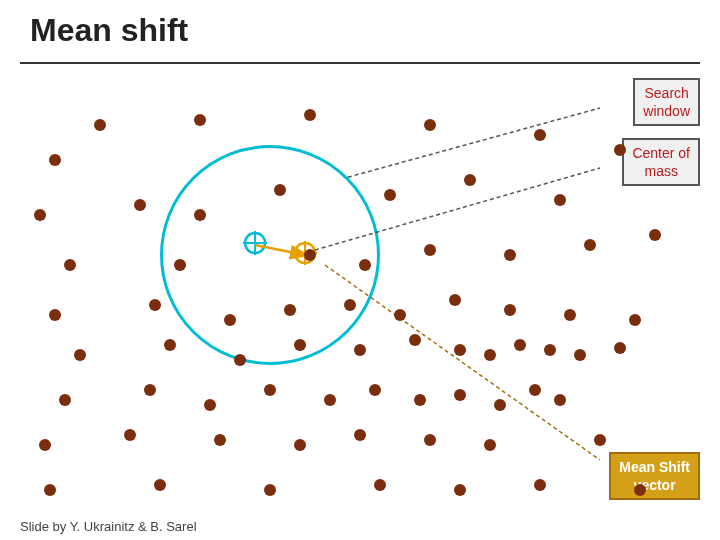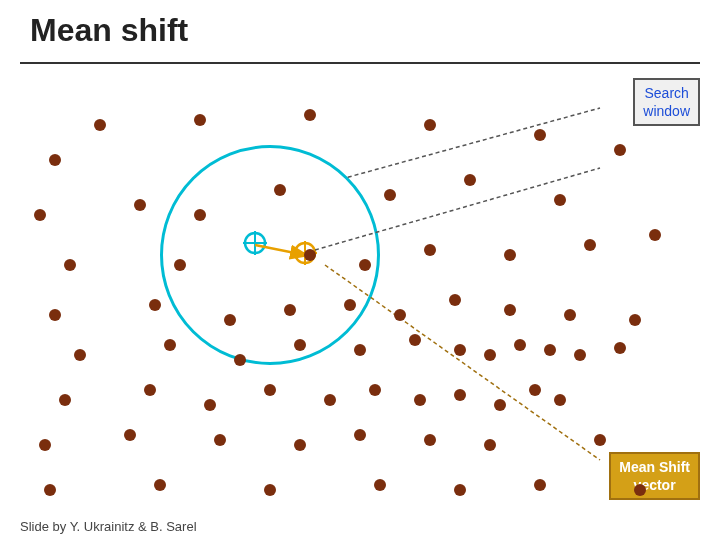--- a/index.html
+++ b/index.html
@@ -89,21 +89,21 @@
       pointer-events: none;
     }
 
     
     .label-box {
       position: absolute;
       border: 2px solid #555;
       background: #f0f0f0;
       padding: 4px 8px;
       font-size: 14px;
-      color: #1d4ed8;
+      color: #b91c1c;
       text-align: center;
       line-height: 1.3;
     }
 
     #label-search-window {
       right: 20px;
       top: 8px;
     }
 
     #label-center-mass {
@@ -168,20 +168,21 @@
     <line id="mean-shift-arrow" stroke="#e8a000" stroke-width="2.5" marker-end="url(#arrowhead)" x1="255" y1="175" x2="305" y2="185"></line>
 
     <line id="sw-connector" stroke="#555" stroke-width="1.5" stroke-dasharray="4,3" x1="347.78174593052023" y1="107.21825406947978" x2="600" y2="38"></line>
 
     <line id="com-connector" stroke="#555" stroke-width="1.5" stroke-dasharray="4,3" x1="315" y1="180" x2="600" y2="98"></line>
 
     <line id="ms-connector" stroke="#a07010" stroke-width="1.5" stroke-dasharray="4,3" x1="325" y1="195" x2="600" y2="390"></line>
   </svg>
 
   <div id="label-search-window" class="label-box">Search<br>window</div>
+  <div id="label-center-mass" class="label-box">Center of<br>mass</div>
   <div id="label-mean-shift" class="label-box">Mean Shift<br>vector</div>
 <div class="dot" style="left: 55px; top: 90px;"></div>
     <div class="dot" style="left: 100px; top: 55px;"></div>
     <div class="dot" style="left: 200px; top: 50px;"></div>
     <div class="dot" style="left: 310px; top: 45px;"></div>
     <div class="dot" style="left: 430px; top: 55px;"></div>
     <div class="dot" style="left: 540px; top: 65px;"></div>
     <div class="dot" style="left: 620px; top: 80px;"></div>
     <div class="dot" style="left: 40px; top: 145px;"></div>
     <div class="dot" style="left: 140px; top: 135px;"></div>

